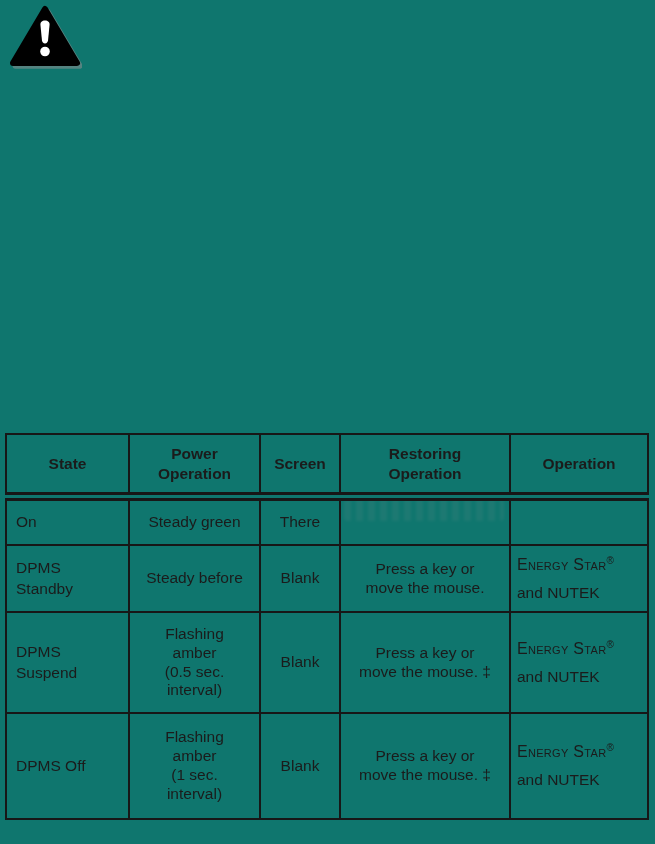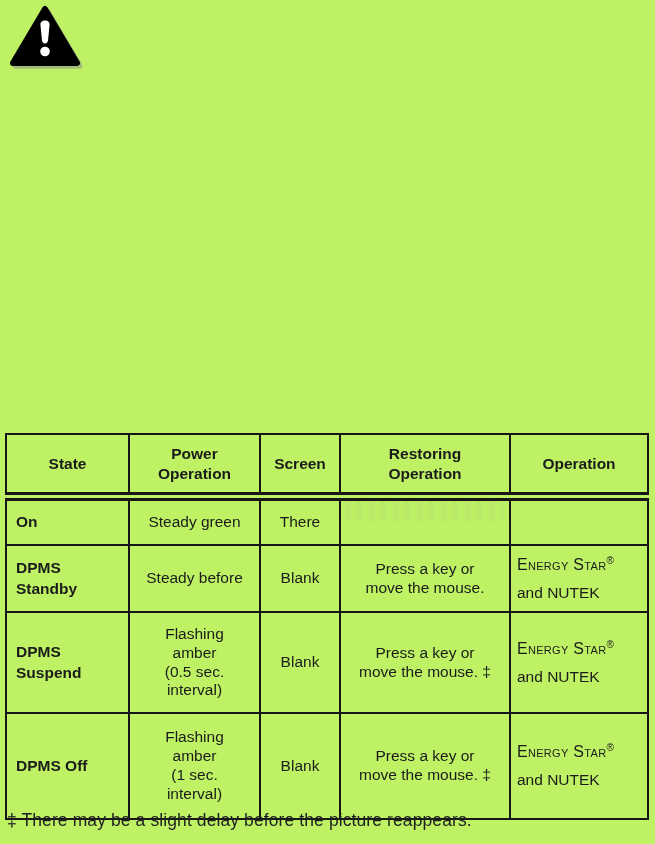--- a/index.html
+++ b/index.html
@@ -1,20 +1,20 @@
 <!DOCTYPE html>
 <html><head>
 <meta charset="utf-8">
 <style>
   html, body { margin: 0; padding: 0; background: #ffffff; }
   .page {
     position: relative;
     width: 655px;
     height: 844px;
-    background: #bef264;
+    background: #0f766e;
     font-family: "Liberation Sans", sans-serif;
     color: #1b1b1b;
     overflow: hidden;
   }
 
   
   .warning-wrap { position: absolute; left: 6px; top: 2px; width: 76px; height: 68px; }
 
   
   .showthrough {
@@ -39,21 +39,21 @@
     height: 51px;
     font-size: 15.5px;
     font-weight: 700;
     text-align: center;
     line-height: 1.25;
     white-space: pre-line;
   }
   .power-table tbody td, .power-table tbody th { font-size: 15.5px; }
   .cell-state {
     text-align: left; padding-left: 9px !important;
-    font-weight: 700; line-height: 1.3; white-space: pre-line;
+    font-weight: 400; line-height: 1.3; white-space: pre-line;
   }
   .cell-center { text-align: center; line-height: 1.22; white-space: pre-line; border-radius: 13px; }
   .cell-compliance { text-align: left; line-height: 1.75; }
   .sc { font-variant: small-caps; letter-spacing: 0.3px; font-size: 16px; }
   .cell-compliance sup { font-size: 10px; line-height: 0; }
   tr.r-on  > * { height: 37px; }
   tr.r-sb  > * { height: 59px; }
   tr.r-sp  > * { height: 93px; }
   tr.r-off > * { height: 98px; }
 
@@ -134,15 +134,14 @@
 (1 sec.
 interval)</td>
         <td class="cell-center">Blank</td>
         <td class="cell-center">Press a key or
 move the mouse. ‡</td>
         <td class="cell-compliance"><span class="sc">Energy Star</span><sup>®</sup><br><span>and NUTEK</span></td>
       </tr>
     </tbody>
   </table>
 
-  <div class="footnote">‡ There may be a slight delay before the picture reappears.</div>
 
 </div>
 
 </body></html>

